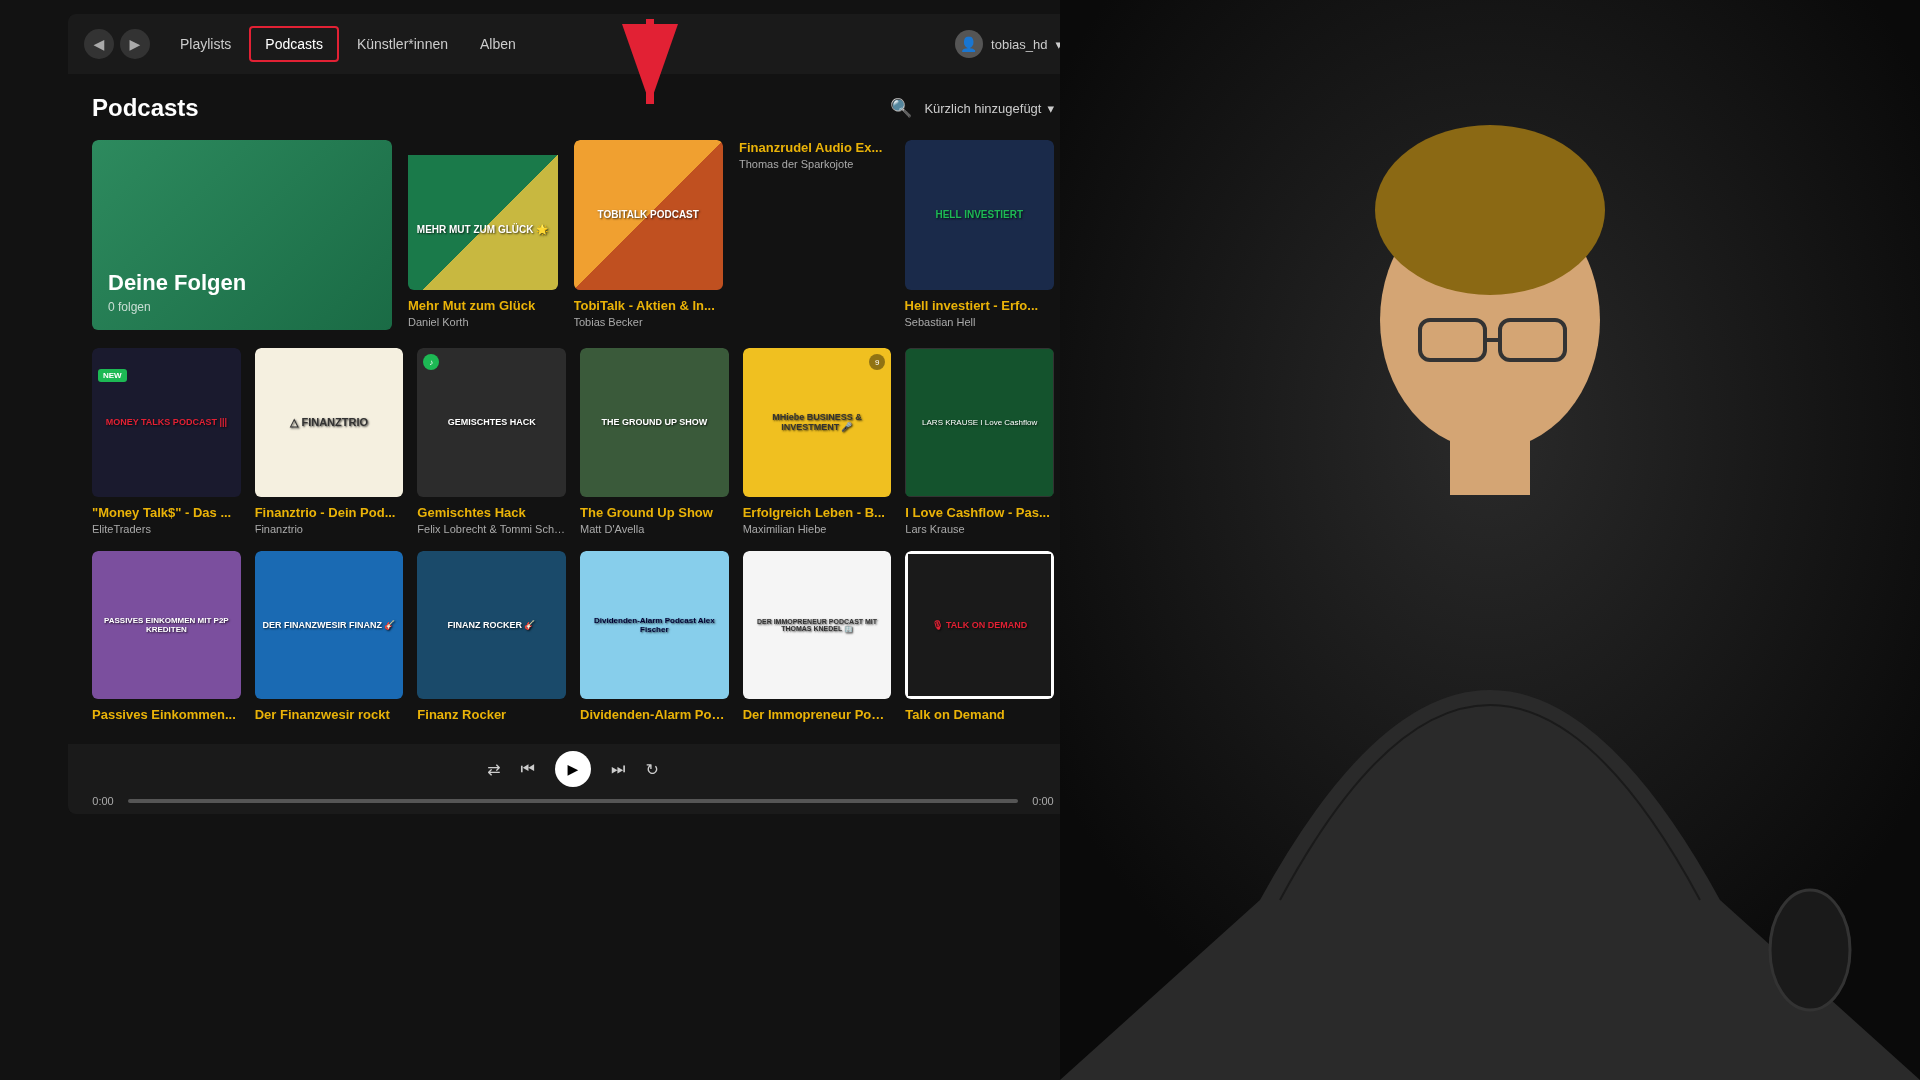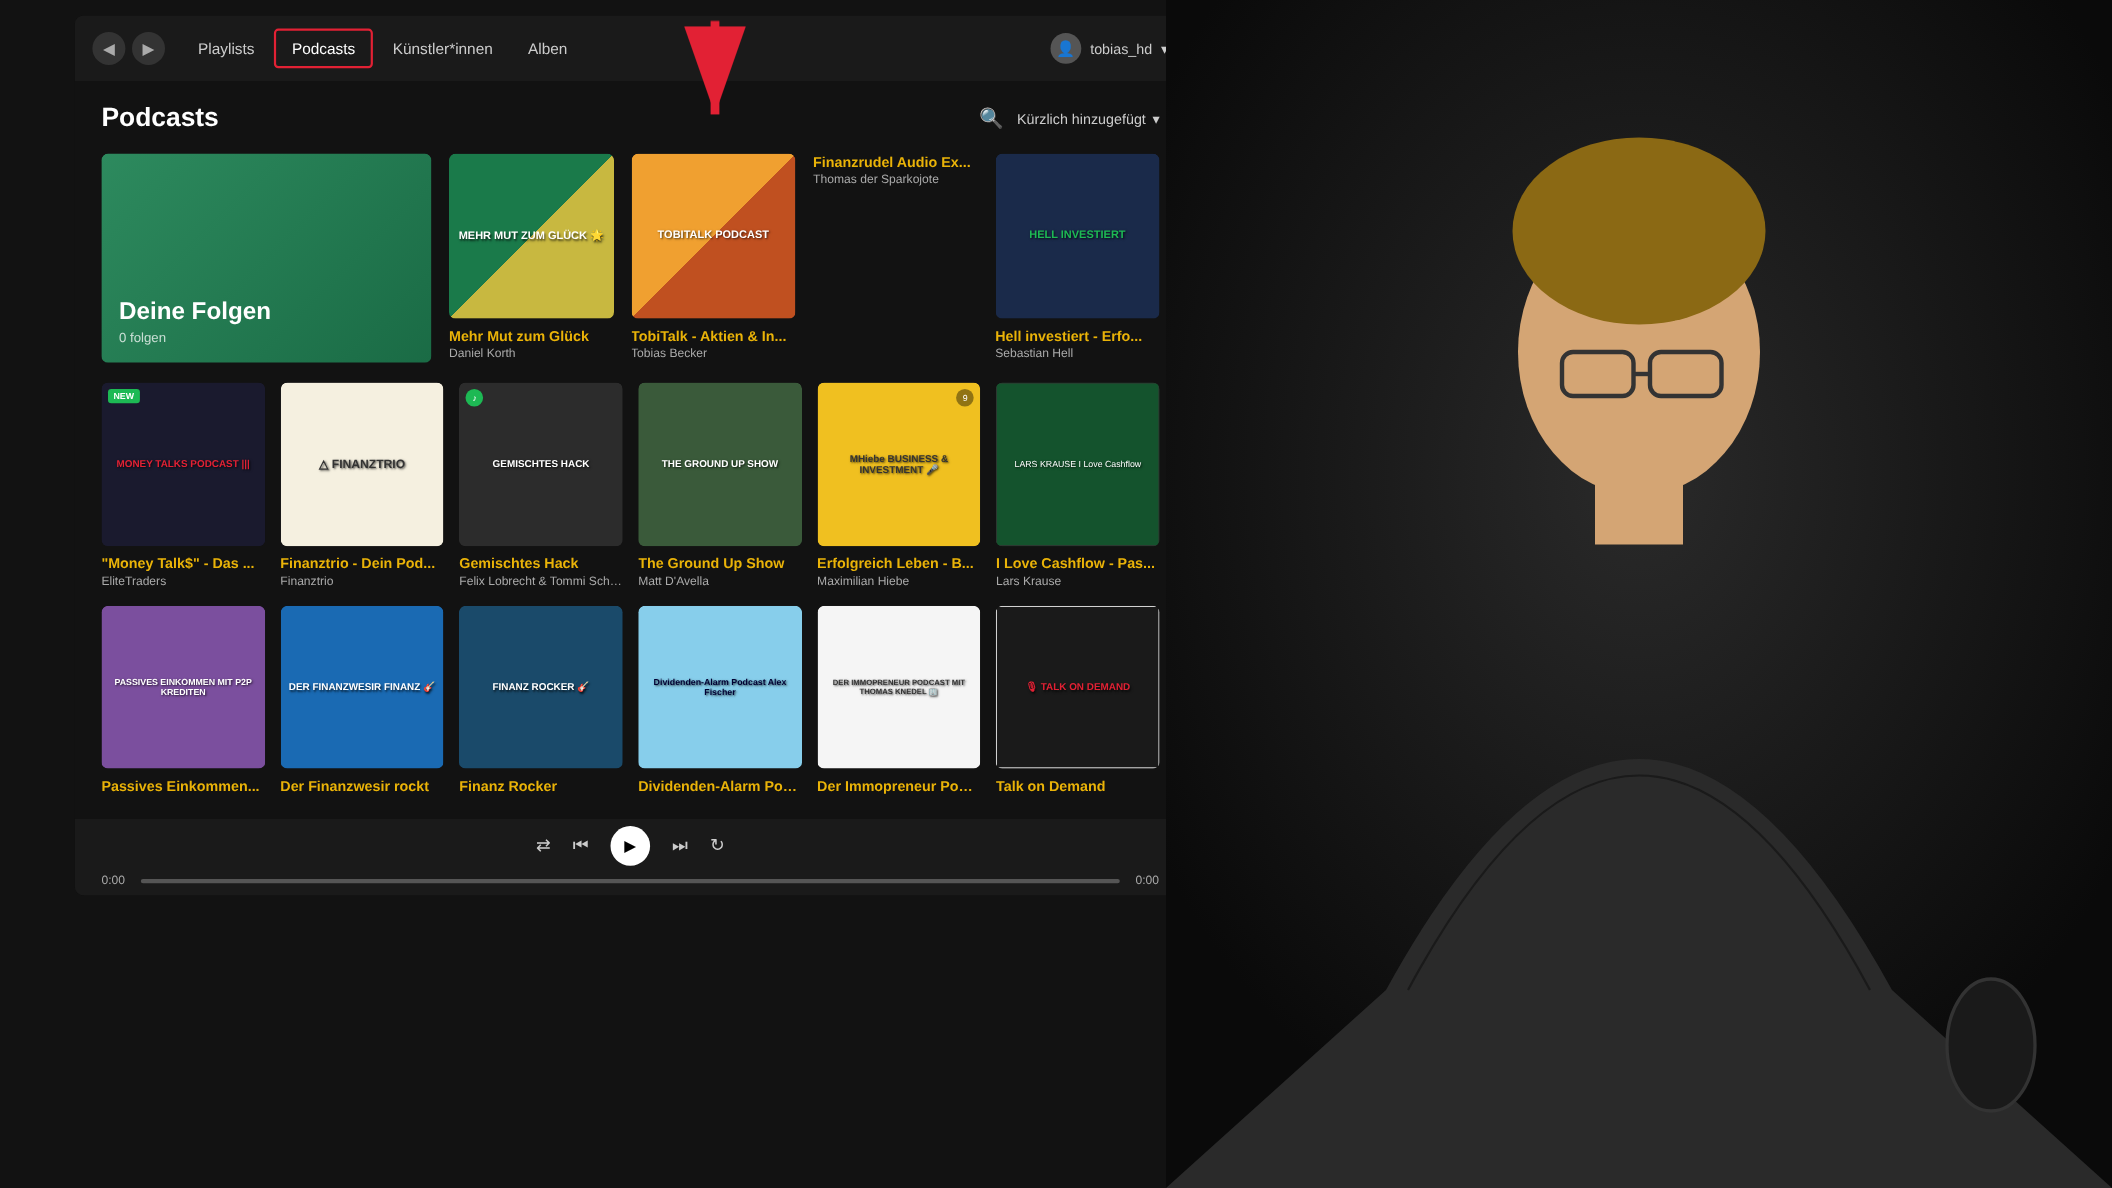--- a/index.html
+++ b/index.html
@@ -337,21 +337,21 @@
       background: #2a2a2a;
       display: flex;
       align-items: center;
       justify-content: center;
       color: #555;
     }
 
     
     .new-badge {
       position: absolute;
-      top: 6px;
+      top: 21px;
       left: 6px;
       background: #1db954;
       color: #fff;
       font-size: 8px;
       padding: 2px 5px;
       border-radius: 3px;
       font-weight: 700;
     }
 
     
@@ -433,21 +433,21 @@
 
       <div class="deine-folgen-card card">
         <div class="deine-folgen-thumb">
           <div class="deine-folgen-title">Deine Folgen</div>
           <div class="deine-folgen-count">0 folgen</div>
         </div>
       </div>
 
       <div class="card">
         <div class="card-thumbnail">
-          <div class="thumb-inner" style="background: linear-gradient(135deg, #1a7a4a 0%, #1a7a4a 50%, #c8b840 50%); color:#fff; font-size:10px; font-weight:700; text-align:center; padding:6px;">MEHR MUT ZUM GLÜCK 🌟</div>
+          <div class="thumb-inner" style="background: linear-gradient(135deg, #1a7a4a 0%, #1a7a4a 50%, #c8b840 50%); color:#fff; font-size:10px; font-weight:700; text-align:center; padding:6px;margin-top:15px;">MEHR MUT ZUM GLÜCK 🌟</div>
         </div>
         <div class="card-title">Mehr Mut zum Glück</div>
         <div class="card-subtitle">Daniel Korth</div>
       </div>
 
       <div class="card">
         <div class="card-thumbnail">
           <div class="thumb-inner" style="background: linear-gradient(135deg, #f0a030 0%, #f0a030 50%, #c05020 50%); color:#fff; font-size:10px; font-weight:700; text-align:center; padding:6px;">TOBITALK PODCAST</div>
         </div>
         <div class="card-title">TobiTalk - Aktien &amp; In...</div>
@@ -559,21 +559,21 @@
       <div class="card">
         <div class="card-thumbnail">
           <div class="thumb-inner" style="background: #f5f5f5; color:#333; font-size:7px; font-weight:700; text-align:center; padding:4px;">DER IMMOPRENEUR PODCAST MIT THOMAS KNEDEL 🏢</div>
         </div>
         <div class="card-title">Der Immopreneur Podcast</div>
         <div class="card-subtitle"></div>
       </div>
 
       <div class="card">
         <div class="card-thumbnail">
-          <div class="thumb-inner" style="background: #1a1a1a; color:#e22134; font-size:9px; font-weight:800; text-align:center; padding:6px; border:1px solid #ffffff;">🎙 TALK ON DEMAND</div>
+          <div class="thumb-inner" style="background: #1a1a1a; color:#e22134; font-size:9px; font-weight:800; text-align:center; padding:6px; border:3px solid #ffffff;">🎙 TALK ON DEMAND</div>
         </div>
         <div class="card-title">Talk on Demand</div>
         <div class="card-subtitle"></div>
       </div>
     </div>
 
   </div>
 
   <div class="player-bar">
     <div class="player-controls">

